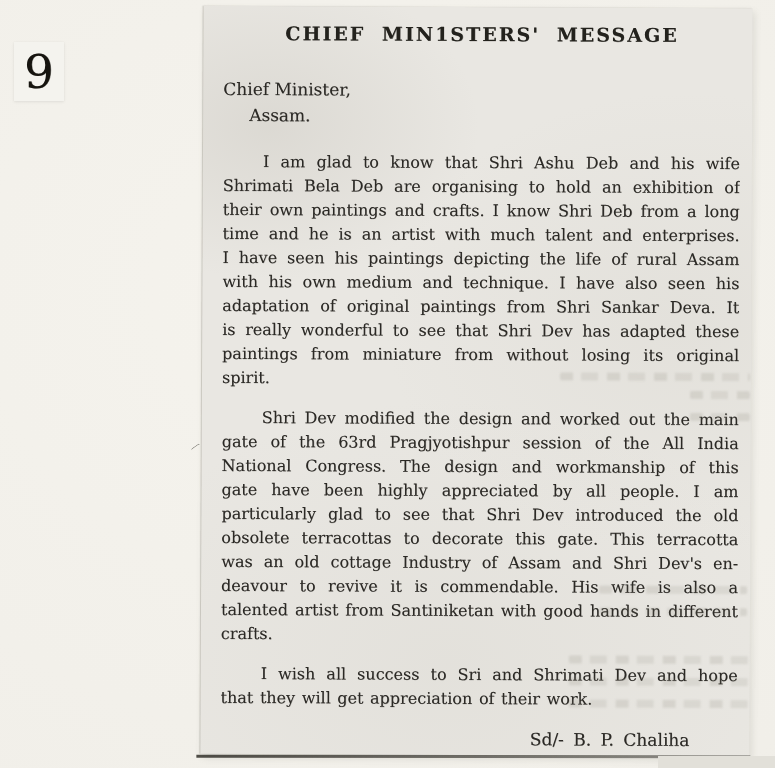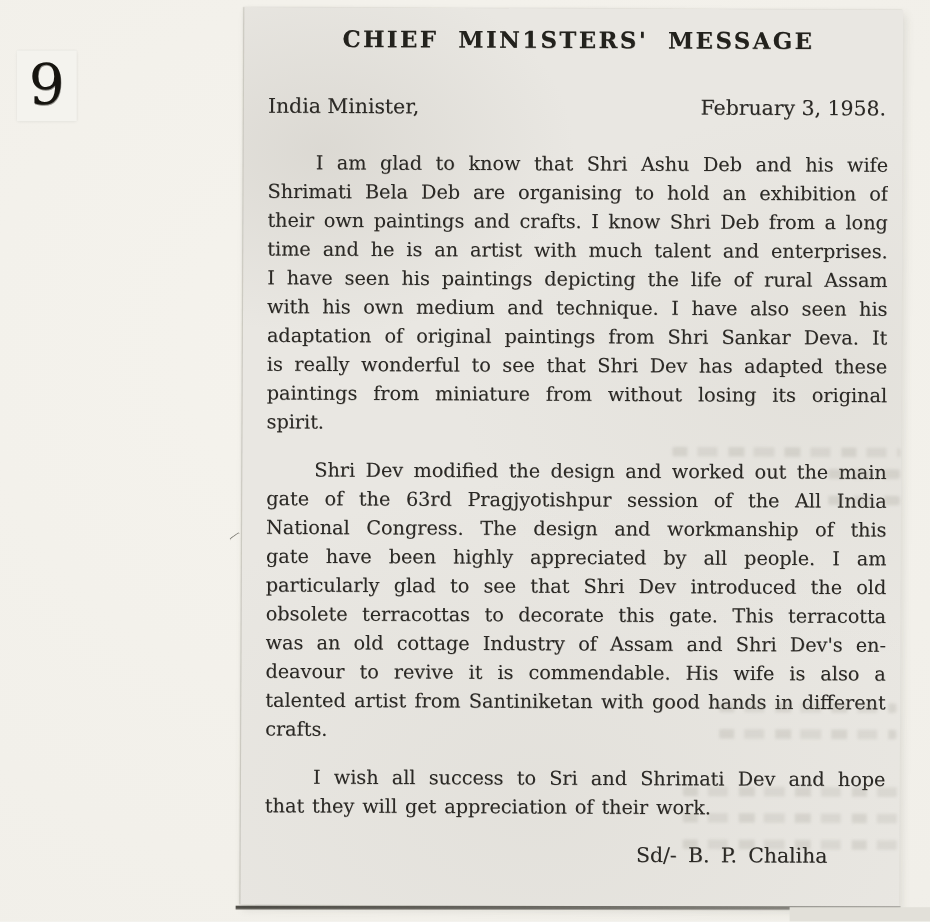--- a/index.html
+++ b/index.html
@@ -106,24 +106,24 @@
 
   <div class="pen-mark"></div>
 
   <div class="paper">
     <div class="paper-inner">
 
       <h1 class="title">CHIEF MIN1STERS' MESSAGE</h1>
 
       <div class="header-row">
         <div class="sender">
-          <div>India Minister,</div>
+          <div>Chief Minister,</div>
+          <div class="sender-line2">Assam.</div>
         </div>
         <div class="dateline">
-          <div>February 3, 1958.</div>
         </div>
       </div>
 
       <div id="paragraphs">
           <div class="paragraph">
             <div class="line first jline">I am glad to know that Shri Ashu Deb and his wife</div>
             <div class="line jline">Shrimati Bela Deb are organising to hold an exhibition of</div>
             <div class="line jline">their own paintings and crafts. I know Shri Deb from a long</div>
             <div class="line jline">time and he is an artist with much talent and enterprises.</div>
             <div class="line jline">I have seen his paintings depicting the life of rural Assam</div>

